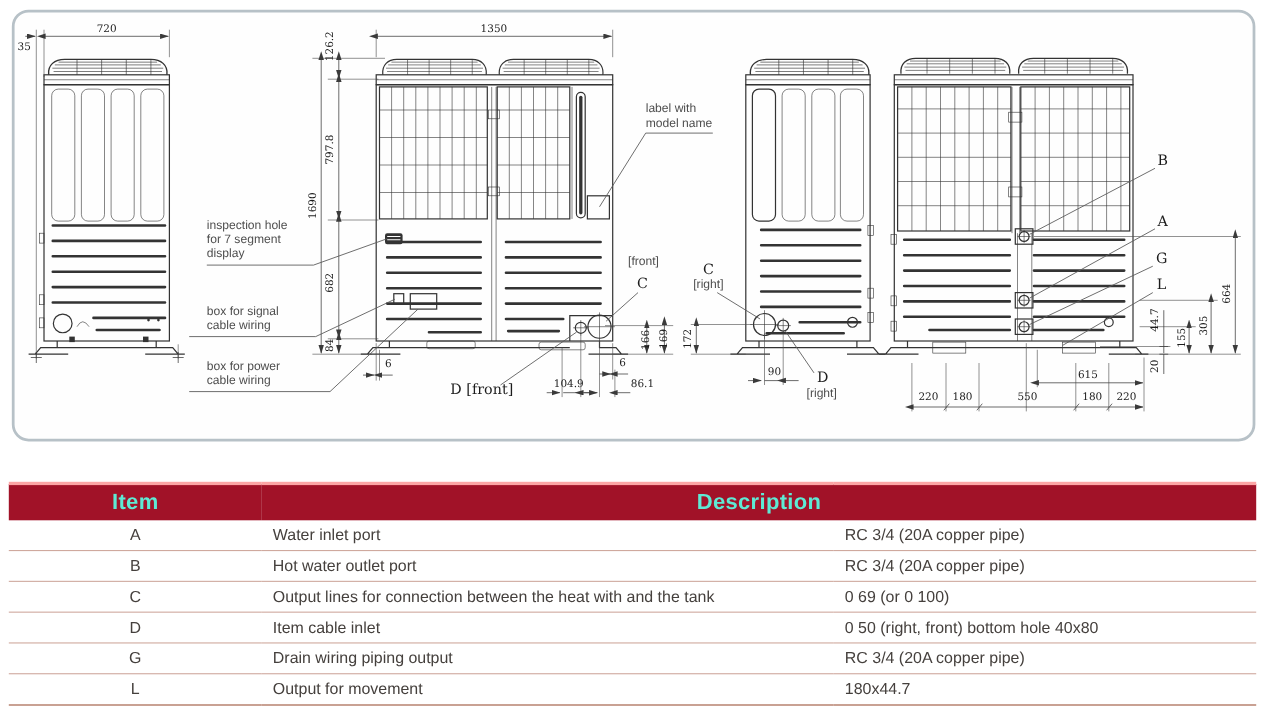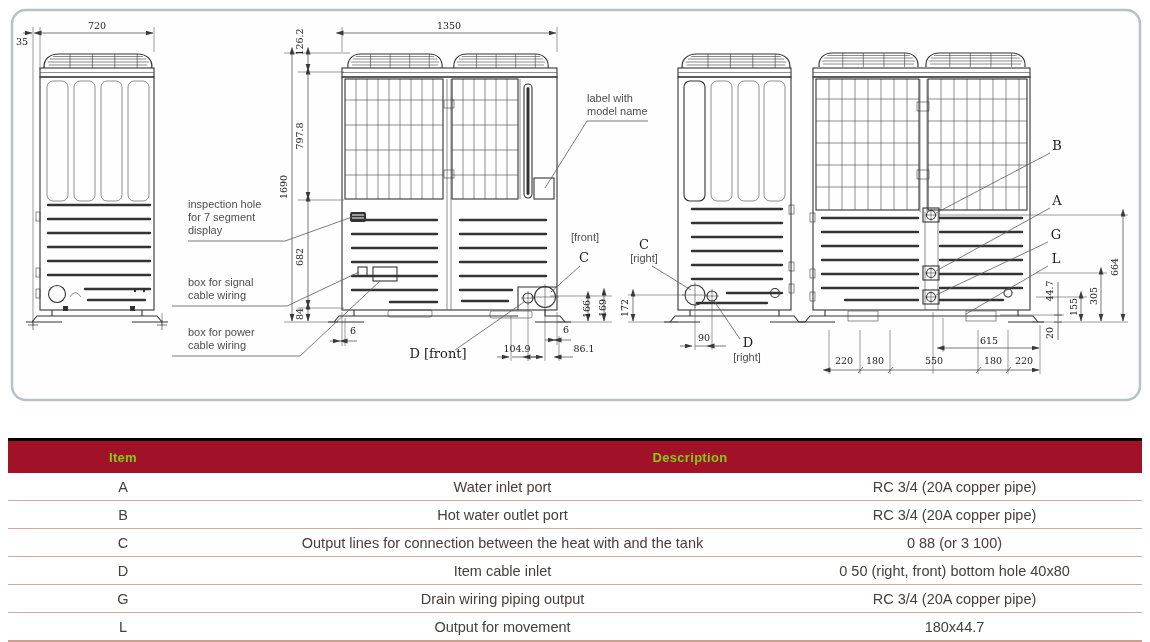--- a/index.html
+++ b/index.html
@@ -14,25 +14,25 @@
   .cl{stroke:#5a5a5a;stroke-width:.8;fill:none;}
   .dk{fill:#333;}
   text{text-anchor:middle;}
   .dtxt{font:9.5px "DejaVu Serif",serif;fill:#1c1c1c;}
   .ltr{font:13px "DejaVu Serif",serif;fill:#1c1c1c;}
   .atxt{font:11px "Liberation Sans",sans-serif;fill:#4e4e4e;}
   .as{text-anchor:start;}
   
   .table-wrap{position:absolute;left:8px;top:438px;width:1134px;}
   table{border-collapse:collapse;width:100%;table-layout:fixed;}
-  thead th{background:#a11228;color:#84cc16;font-size:13px;font-weight:bold;height:30px;
-           border-top:3px solid #000000;letter-spacing:.3px;}
+  thead th{background:#a11228;color:#5eead4;font-size:20px;font-weight:bold;height:30px;
+           border-top:3px solid #fca5a5;letter-spacing:.3px;}
   tbody td{height:25px;border-bottom:1px solid #cfa99e;color:#45403d;font-size:14.5px;}
   td.item{text-align:center;}
-  td.desc,td.val{text-align:center;padding-left:10px;}
+  td.desc,td.val{text-align:left;padding-left:10px;}
   tbody tr:last-child td{border-bottom:2px solid #c9a193;}
 </style>
 </head>
 <body>
 
 <svg id="drawing" width="1150" height="430" viewBox="0 0 1150 430">
   <defs>
     <marker id="aE" markerWidth="8" markerHeight="6" refX="7.5" refY="2.5" orient="auto" markerUnits="userSpaceOnUse">
         <path d="M0,0L8,2.5L0,5Z" fill="#3a3a3a"></path>
       </marker>
@@ -329,21 +329,21 @@
         <td class="val">RC 3/4 (20A copper pipe)</td>
       </tr>
       <tr>
         <td class="item">B</td>
         <td class="desc">Hot water outlet port</td>
         <td class="val">RC 3/4 (20A copper pipe)</td>
       </tr>
       <tr>
         <td class="item">C</td>
         <td class="desc">Output lines for connection between the heat with and the tank</td>
-        <td class="val">0 88 (or 3 100)</td>
+        <td class="val">0 69 (or 0 100)</td>
       </tr>
       <tr>
         <td class="item">D</td>
         <td class="desc">Item cable inlet</td>
         <td class="val">0 50 (right, front) bottom hole 40x80</td>
       </tr>
       <tr>
         <td class="item">G</td>
         <td class="desc">Drain wiring piping output</td>
         <td class="val">RC 3/4 (20A copper pipe)</td>

